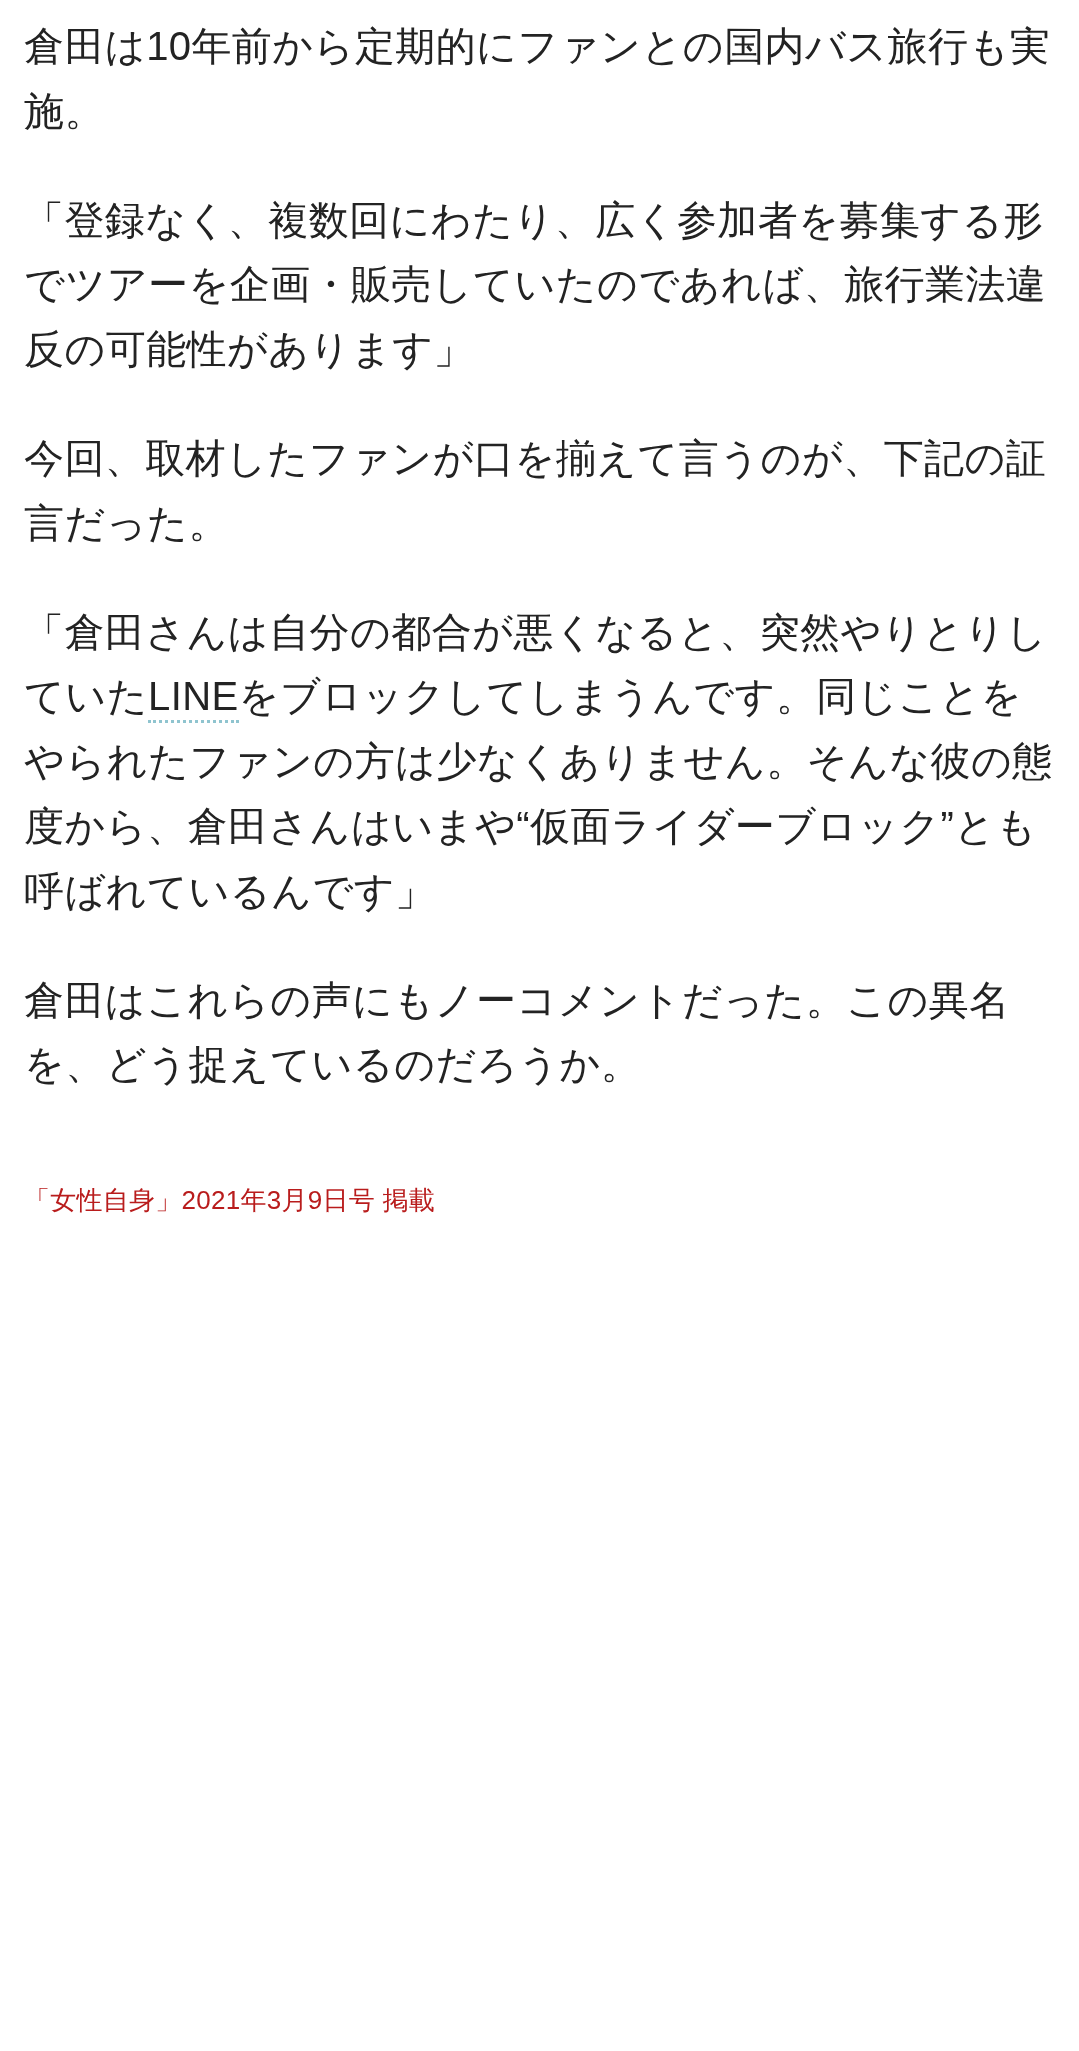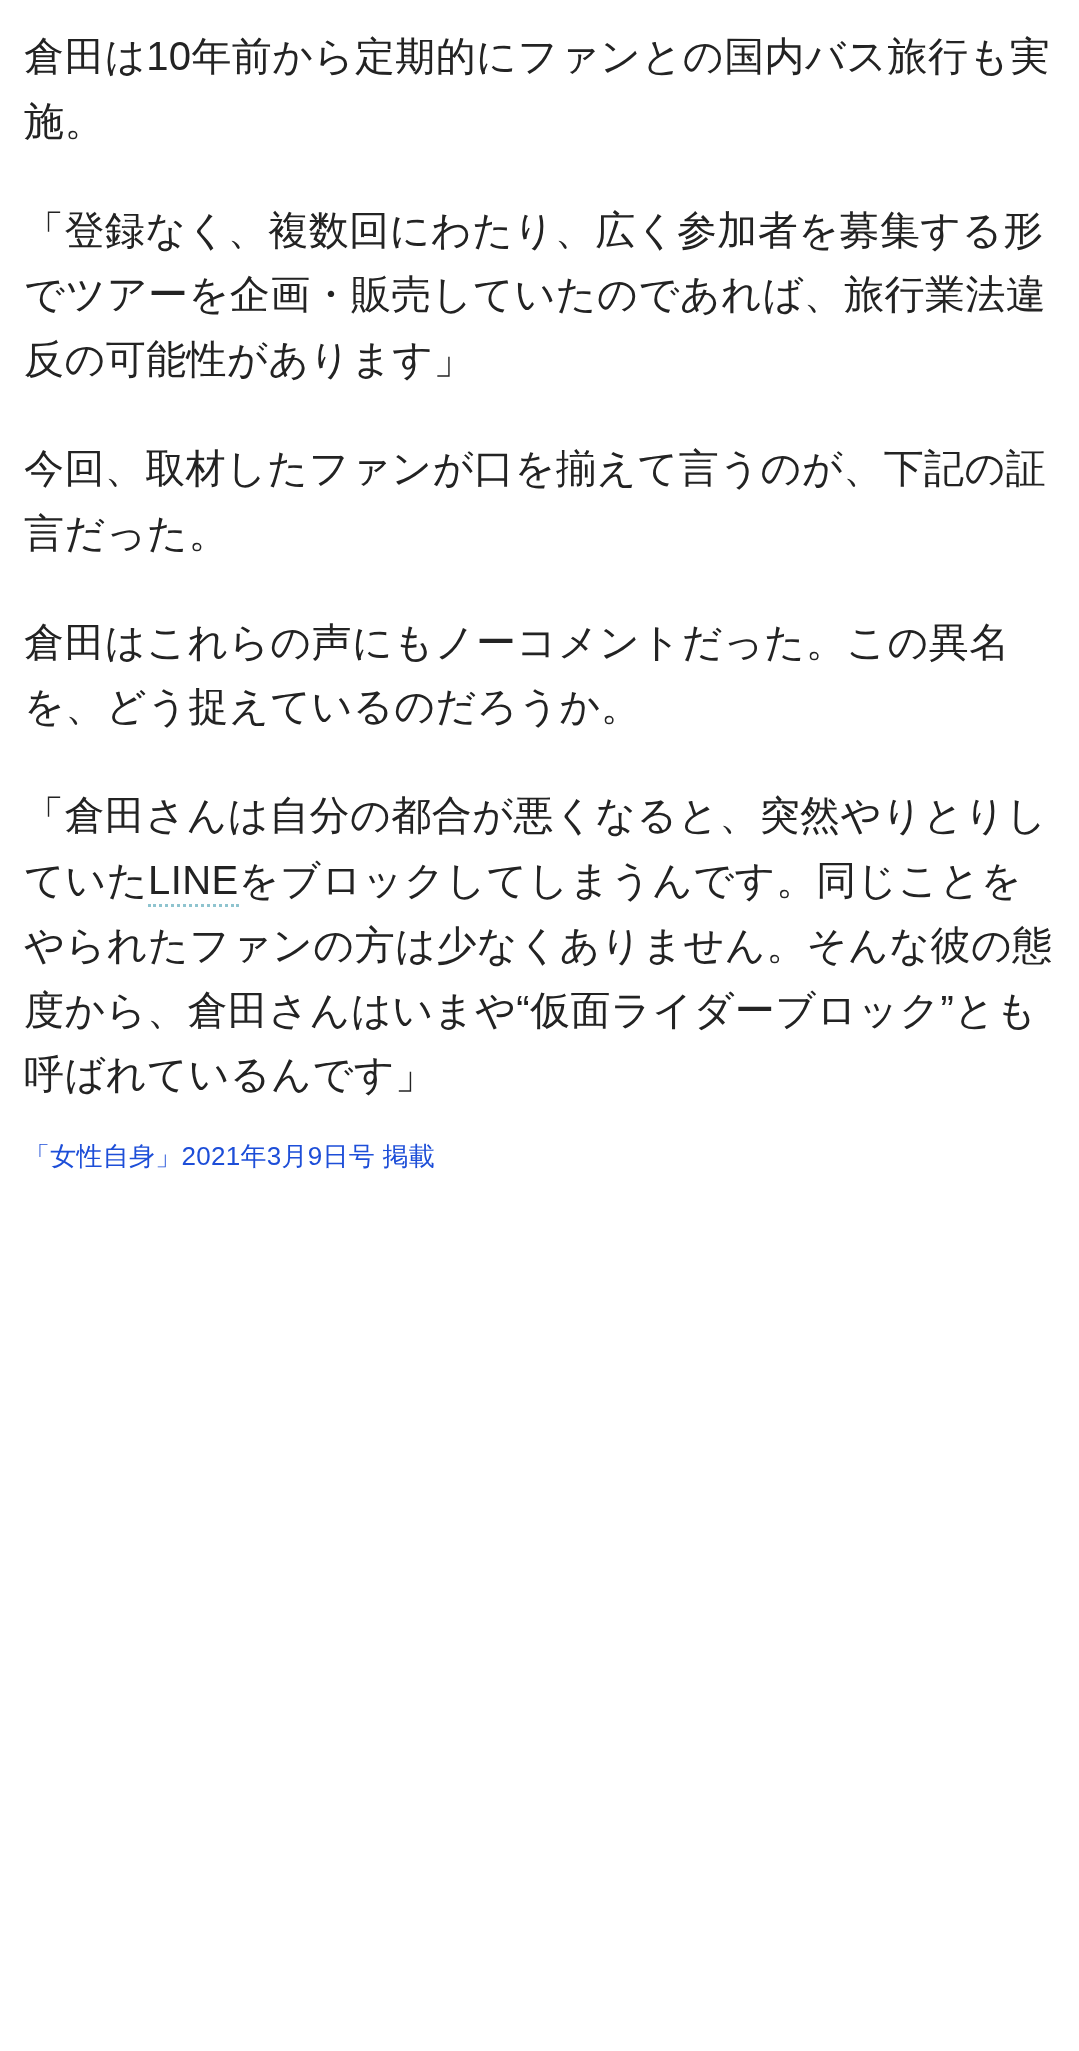--- a/index.html
+++ b/index.html
@@ -10,62 +10,62 @@
   body {
     width: 1079px;
     min-height: 2051px;
     font-family: "Liberation Sans", "DejaVu Sans", sans-serif;
     color: #222222;
     -webkit-font-smoothing: antialiased;
   }
   .article {
     box-sizing: border-box;
     width: 1079px;
-    padding: 24px 24px 0 24px;
+    padding: 14px 24px 0 24px;
   }
   .para {
     font-size: 40px;
     line-height: 1.62;
     letter-spacing: 0.01em;
     color: #232323;
     margin: 0 0 44px 0;
     text-align: left;
     word-break: break-all;
   }
   .para:last-of-type {
     margin-bottom: 0;
   }
   .annotated {
     border-bottom: 3px dotted #8fc4cf;
     padding-bottom: 2px;
   }
   .credit {
-    margin-top: 30px;
+    margin-top: 84px;
     font-size: 26px;
     line-height: 1.5;
-    color: #1d4ed8;
+    color: #b91c1c;
     letter-spacing: 0.01em;
   }
   .spacer {
     height: 40px;
   }
 </style>
 </head>
 <body>
 
 <div class="article">
 
   <p class="para">倉田は10年前から定期的にファンとの国内バス旅行も実施。</p>
 
 
 
   <p class="para">「登録なく、複数回にわたり、広く参加者を募集する形でツアーを企画・販売していたのであれば、旅行業法違反の可能性があります」</p>
 
   <p class="para">今回、取材したファンが口を揃えて言うのが、下記の証言だった。</p>
 
+  <p class="para"><span>「倉田さんは自分の都合が悪くなると、突然やりとりしていた</span><span class="annotated">LINE</span><span>をブロックしてしまうんです。同じことをやられたファンの方は少なくありません。そんな彼の態度から、倉田さんはいまや“仮面ライダーブロック”とも呼ばれているんです」</span></p>
+
   <p class="para">倉田はこれらの声にもノーコメントだった。この異名を、どう捉えているのだろうか。</p>
-
-  <p class="para"><span>「倉田さんは自分の都合が悪くなると、突然やりとりしていた</span><span class="annotated">LINE</span><span>をブロックしてしまうんです。同じことをやられたファンの方は少なくありません。そんな彼の態度から、倉田さんはいまや“仮面ライダーブロック”とも呼ばれているんです」</span></p>
 
   <div class="credit">「女性自身」2021年3月9日号 掲載</div>
 
   <div class="spacer"></div>
 </div>
 
 </body></html>

